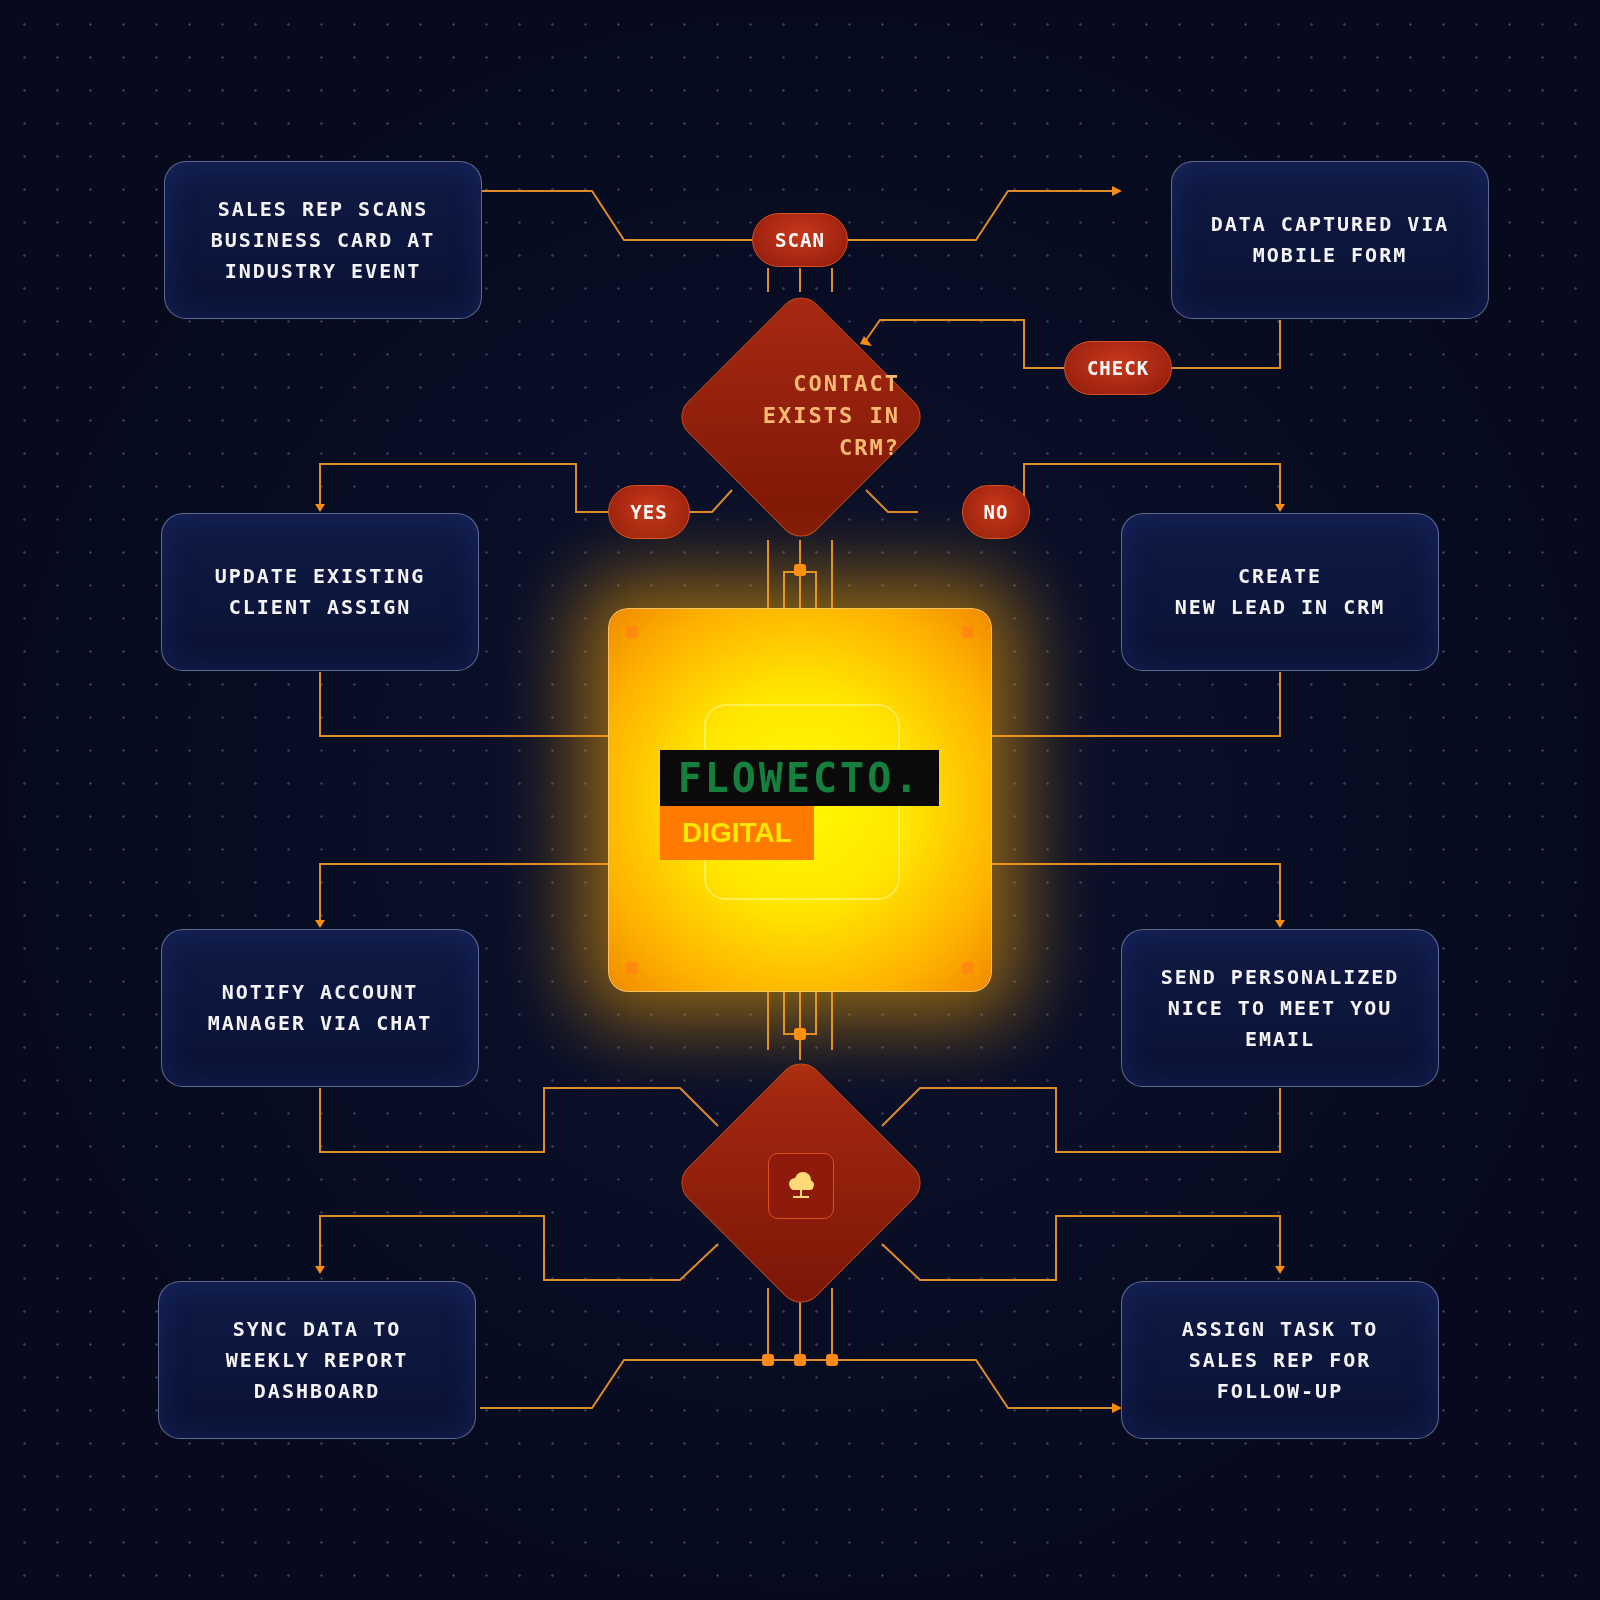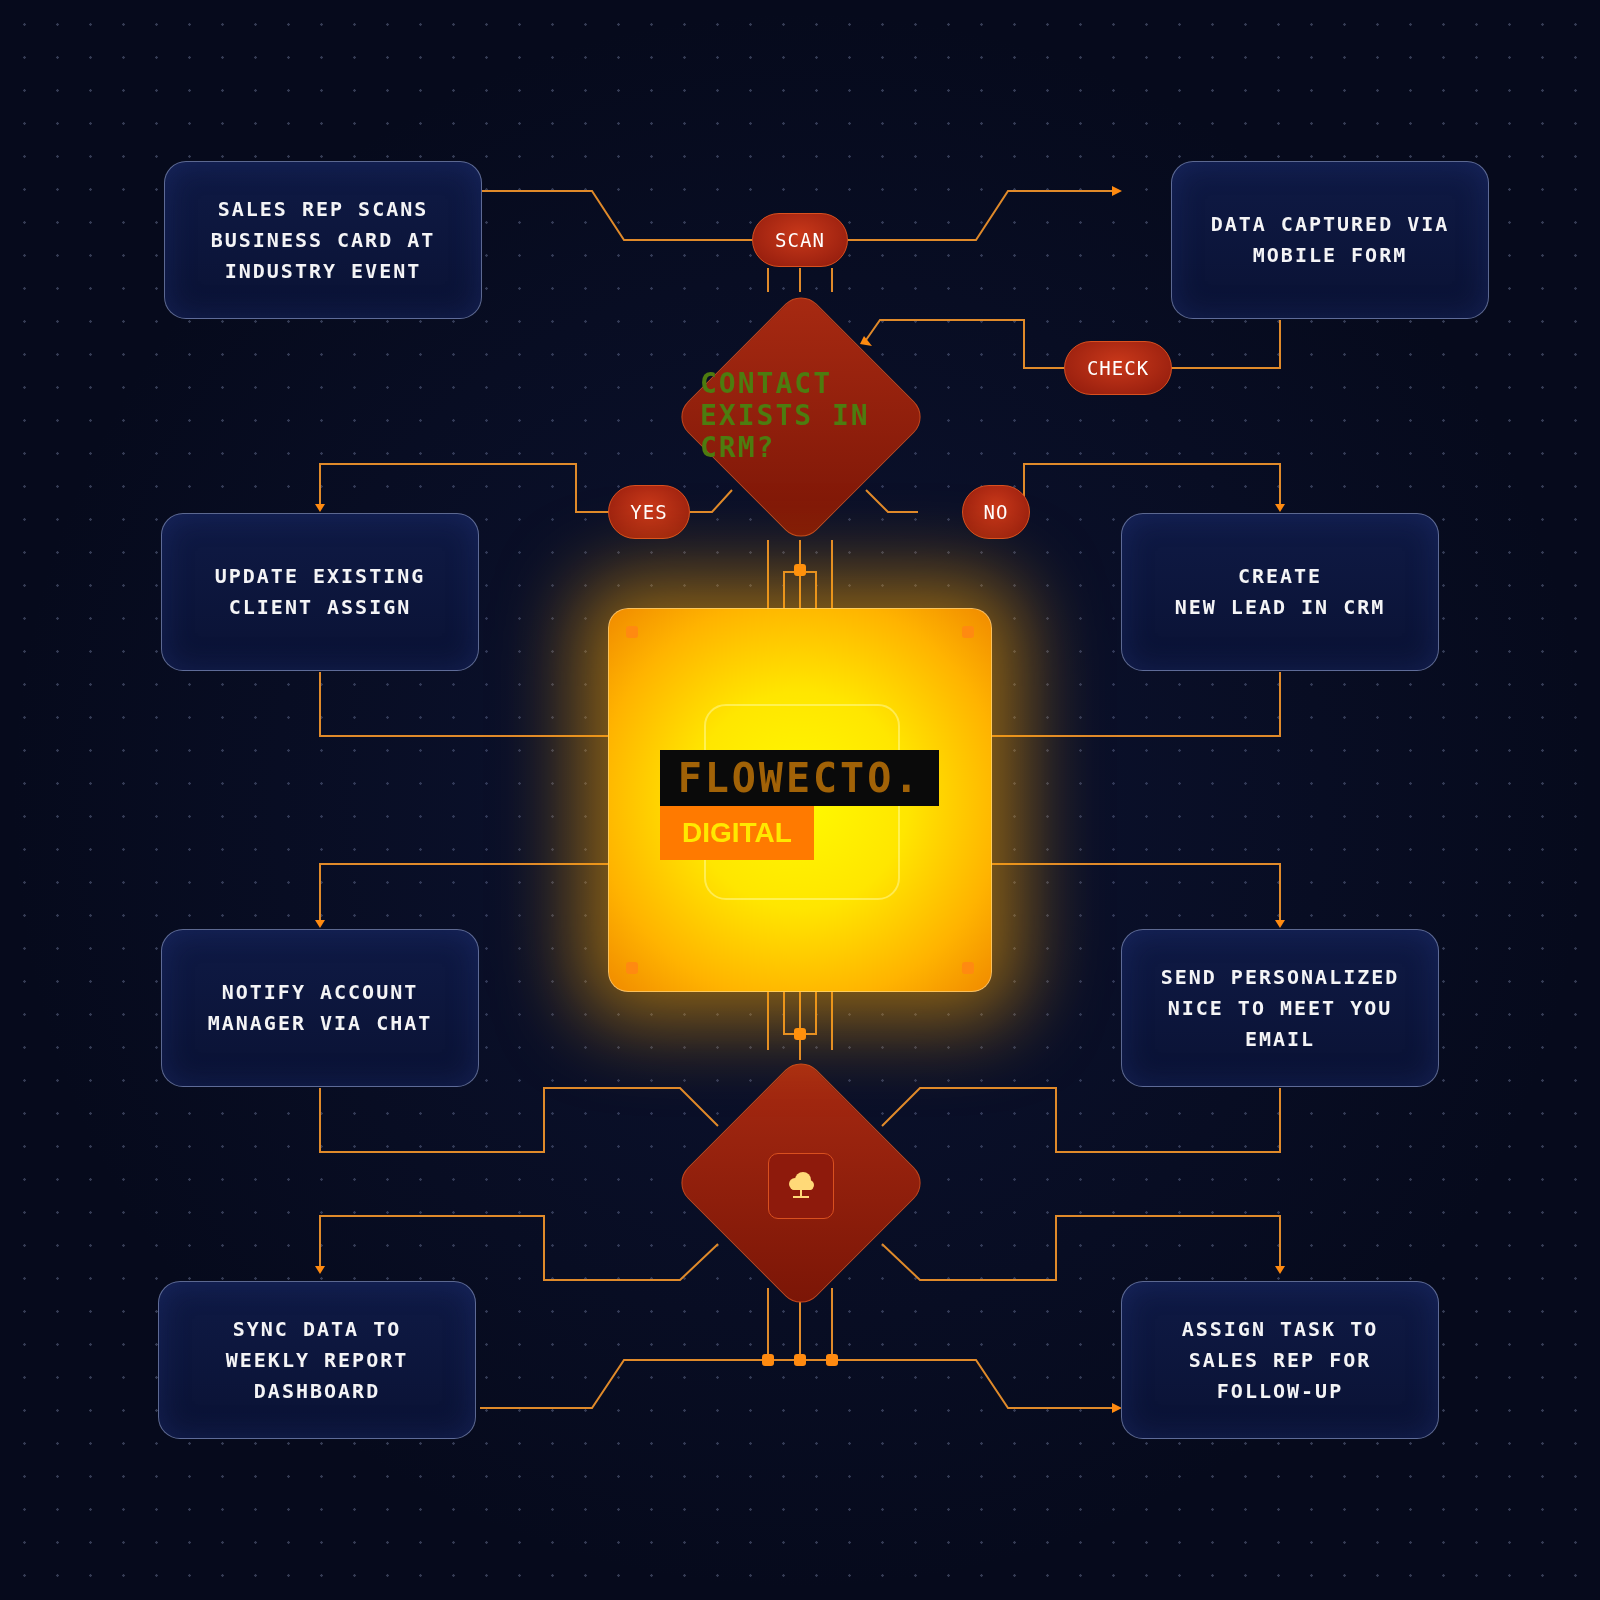--- a/index.html
+++ b/index.html
@@ -14,34 +14,34 @@
   svg.wires{position:absolute;left:0;top:0;width:1600px;height:1600px;}
   .box{position:absolute;width:318px;height:158px;border-radius:22px;
     background:linear-gradient(180deg,#0f1a45 0%,#0a1234 100%);
     border:1.5px solid rgba(160,175,220,0.55);
     box-shadow:inset 0 0 30px rgba(40,60,140,0.35);
     display:flex;align-items:center;justify-content:center;text-align:center;
     color:#f4f4f6;font-weight:bold;font-size:20px;letter-spacing:2px;line-height:31px;
     white-space:pre-line;box-sizing:border-box;padding:0 20px;}
   .pill{position:absolute;height:54px;border-radius:27px;
     background:radial-gradient(ellipse at 50% 40%,#c9381a,#8e1a0c);
-    border:1.5px solid #d9501f;color:#fff;font-weight:normal;font-size:19px;letter-spacing:1px;
+    border:1.5px solid #d9501f;color:#fff;font-weight:bold;font-size:19px;letter-spacing:1px;
     display:flex;align-items:center;justify-content:center;box-sizing:border-box;}
   .diamond{position:absolute;width:180px;height:180px;transform:rotate(45deg);border-radius:22px;
     background:linear-gradient(135deg,#a82a12,#7a1506);border:1.5px solid #c4471d;}
-  .dtext{position:absolute;color:#4d7c0f;font-weight:bold;font-size:28px;letter-spacing:2px;line-height:32px;
-    text-align:left;white-space:pre-line;}
+  .dtext{position:absolute;color:#fdba74;font-weight:bold;font-size:22px;letter-spacing:2px;line-height:32px;
+    text-align:right;white-space:pre-line;}
   .hub{position:absolute;left:608px;top:608px;width:382px;height:382px;border-radius:20px;
     background:radial-gradient(circle,#fffa00 0%,#ffe600 40%,#ffb300 75%,#f08a00 100%);
     box-shadow:0 0 80px 30px rgba(255,170,0,0.55);border:1.5px solid rgba(255,220,150,0.6);}
   .hub-inner{position:absolute;left:704px;top:704px;width:192px;height:192px;border-radius:22px;
     border:2px solid rgba(255,255,180,0.45);}
   .corner{position:absolute;width:12px;height:12px;border-radius:3px;background:#ff8a10;}
   .logo1{position:absolute;left:660px;top:750px;width:279px;height:56px;background:#0a0a0a;
-    color:#a16207;font-weight:bold;font-size:40px;letter-spacing:3px;display:flex;align-items:center;justify-content:center;
+    color:#15803d;font-weight:bold;font-size:40px;letter-spacing:3px;display:flex;align-items:center;justify-content:center;
     font-family:"DejaVu Sans Mono",monospace;}
   .logo2{position:absolute;left:660px;top:806px;width:154px;height:54px;background:#ff7a00;
     color:#ffe800;font-weight:bold;font-size:28px;display:flex;align-items:center;justify-content:center;
     font-family:"Liberation Sans",sans-serif;}
   .iconbtn{position:absolute;left:768px;top:1153px;width:64px;height:64px;border-radius:10px;
     background:#8e1a0c;border:1.5px solid #d9501f;display:flex;align-items:center;justify-content:center;}
 </style>
 </head>
 <body>
 

